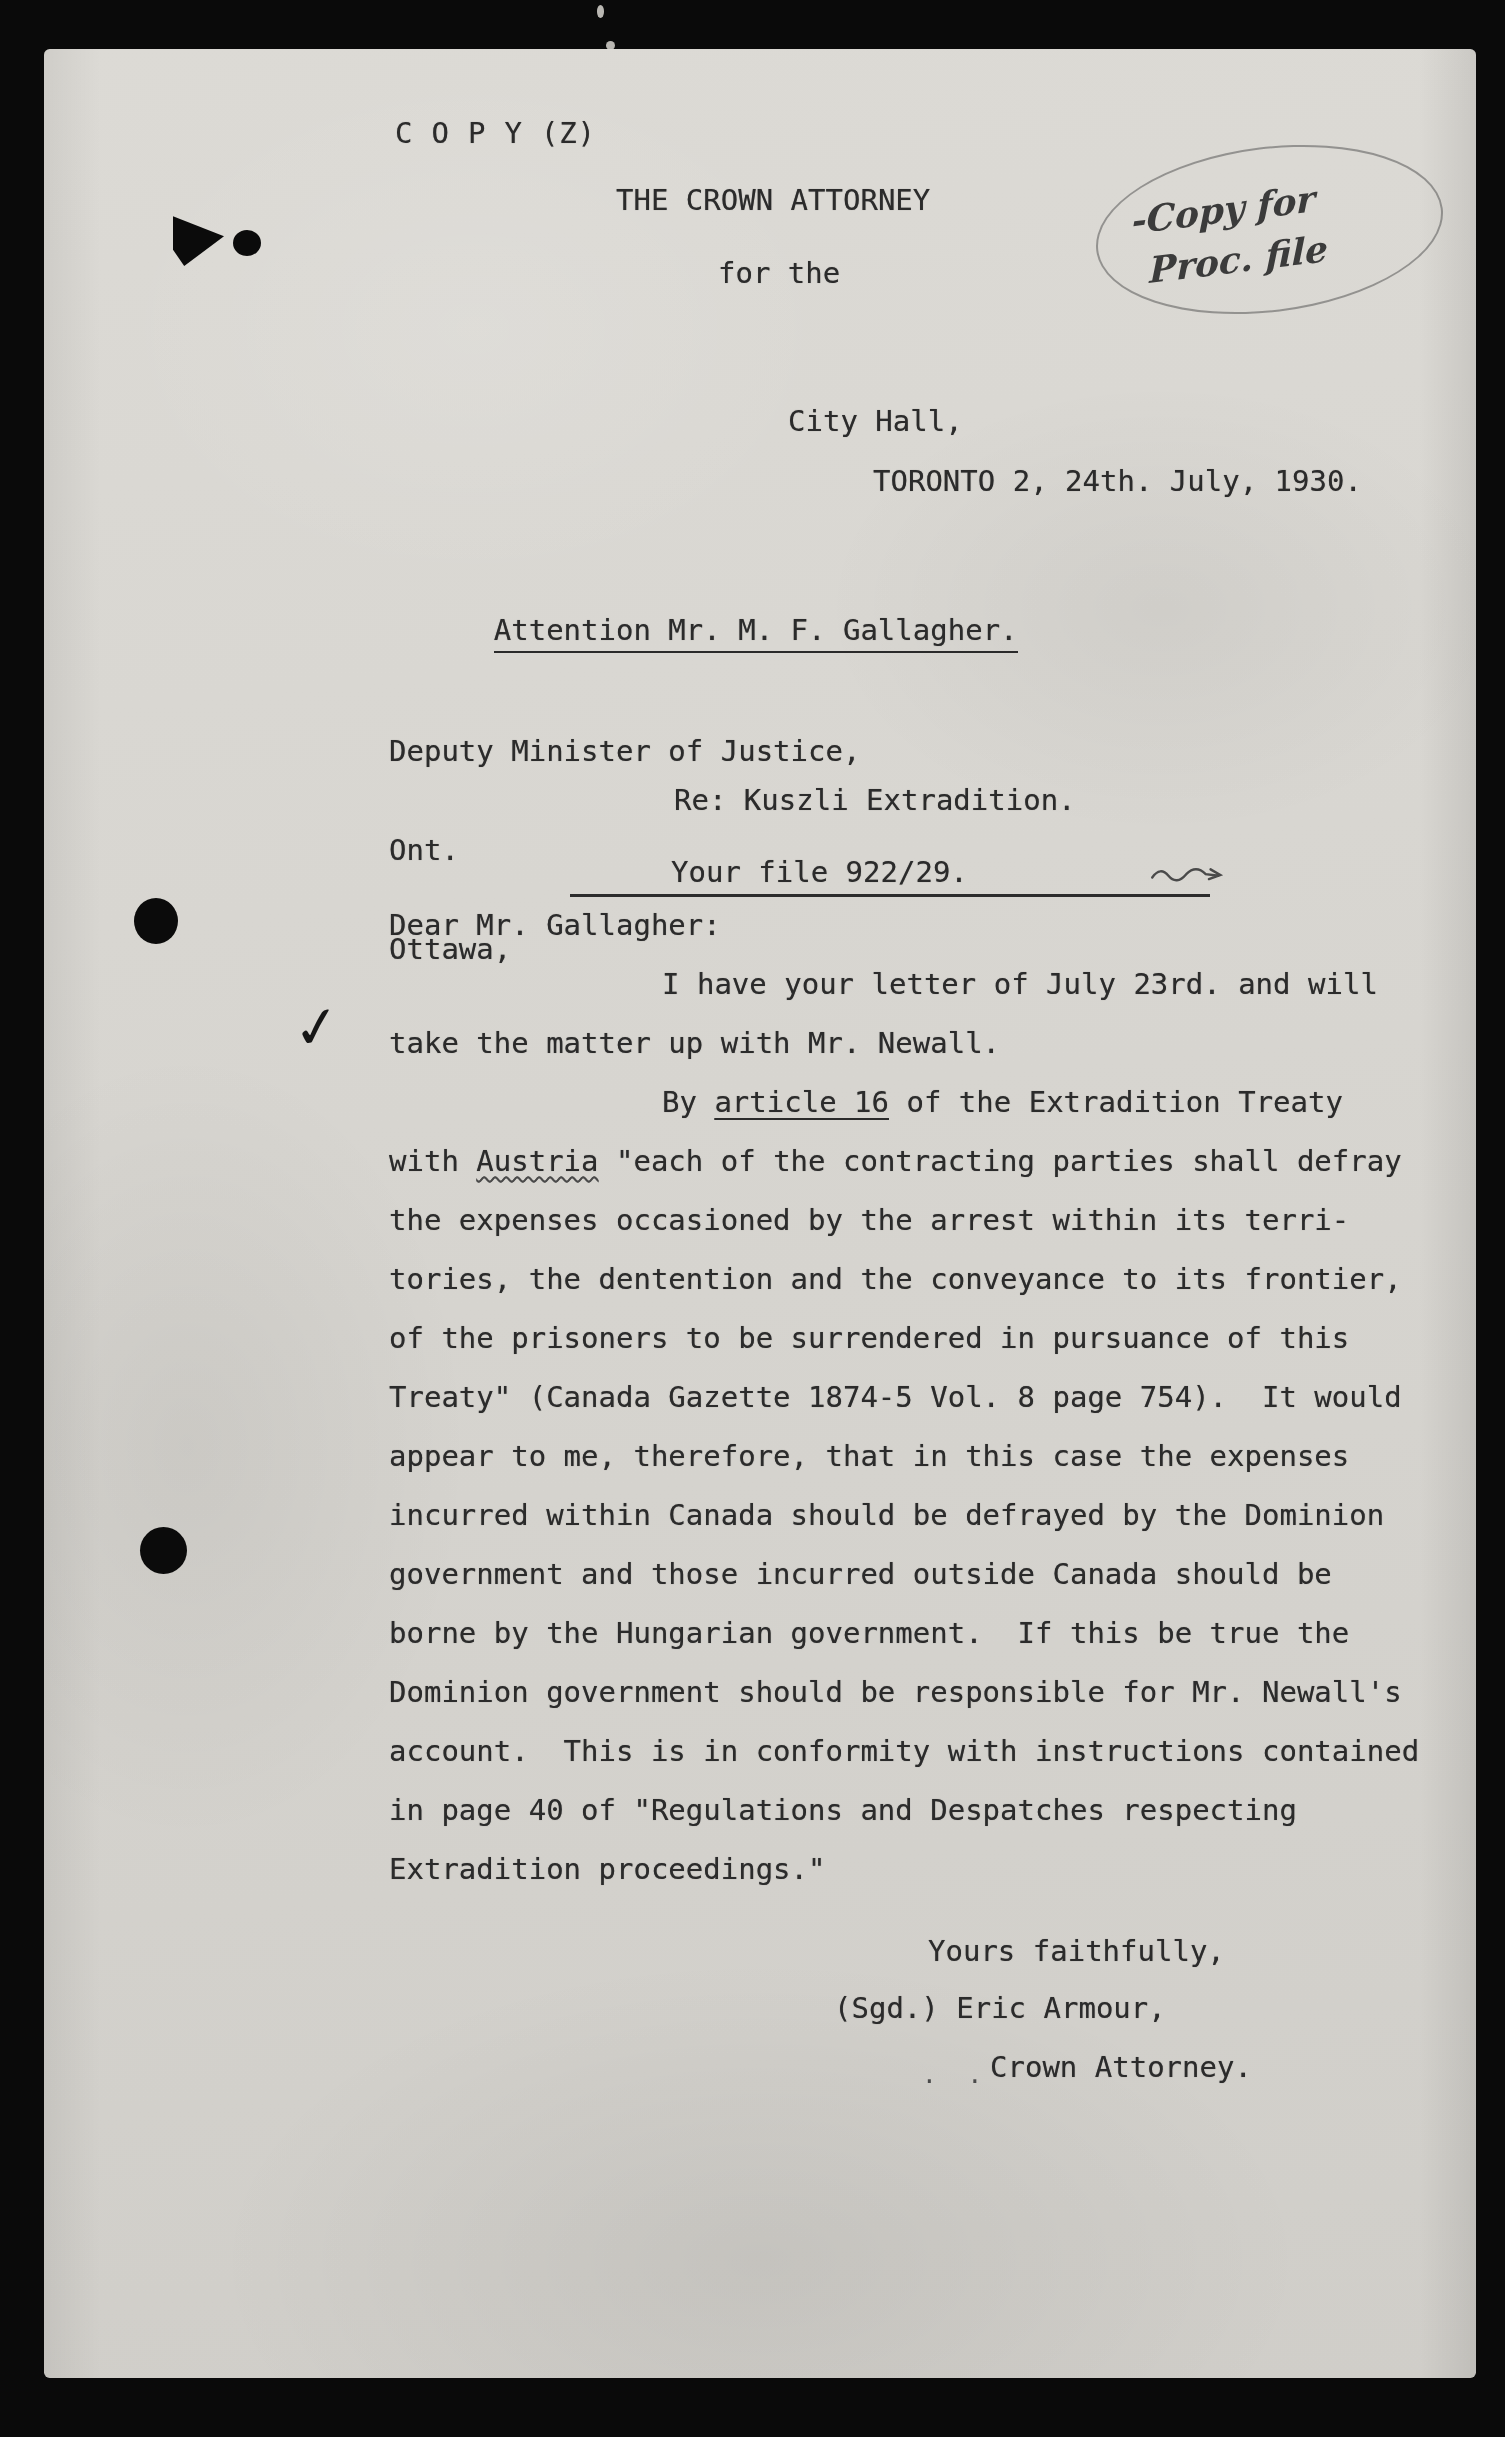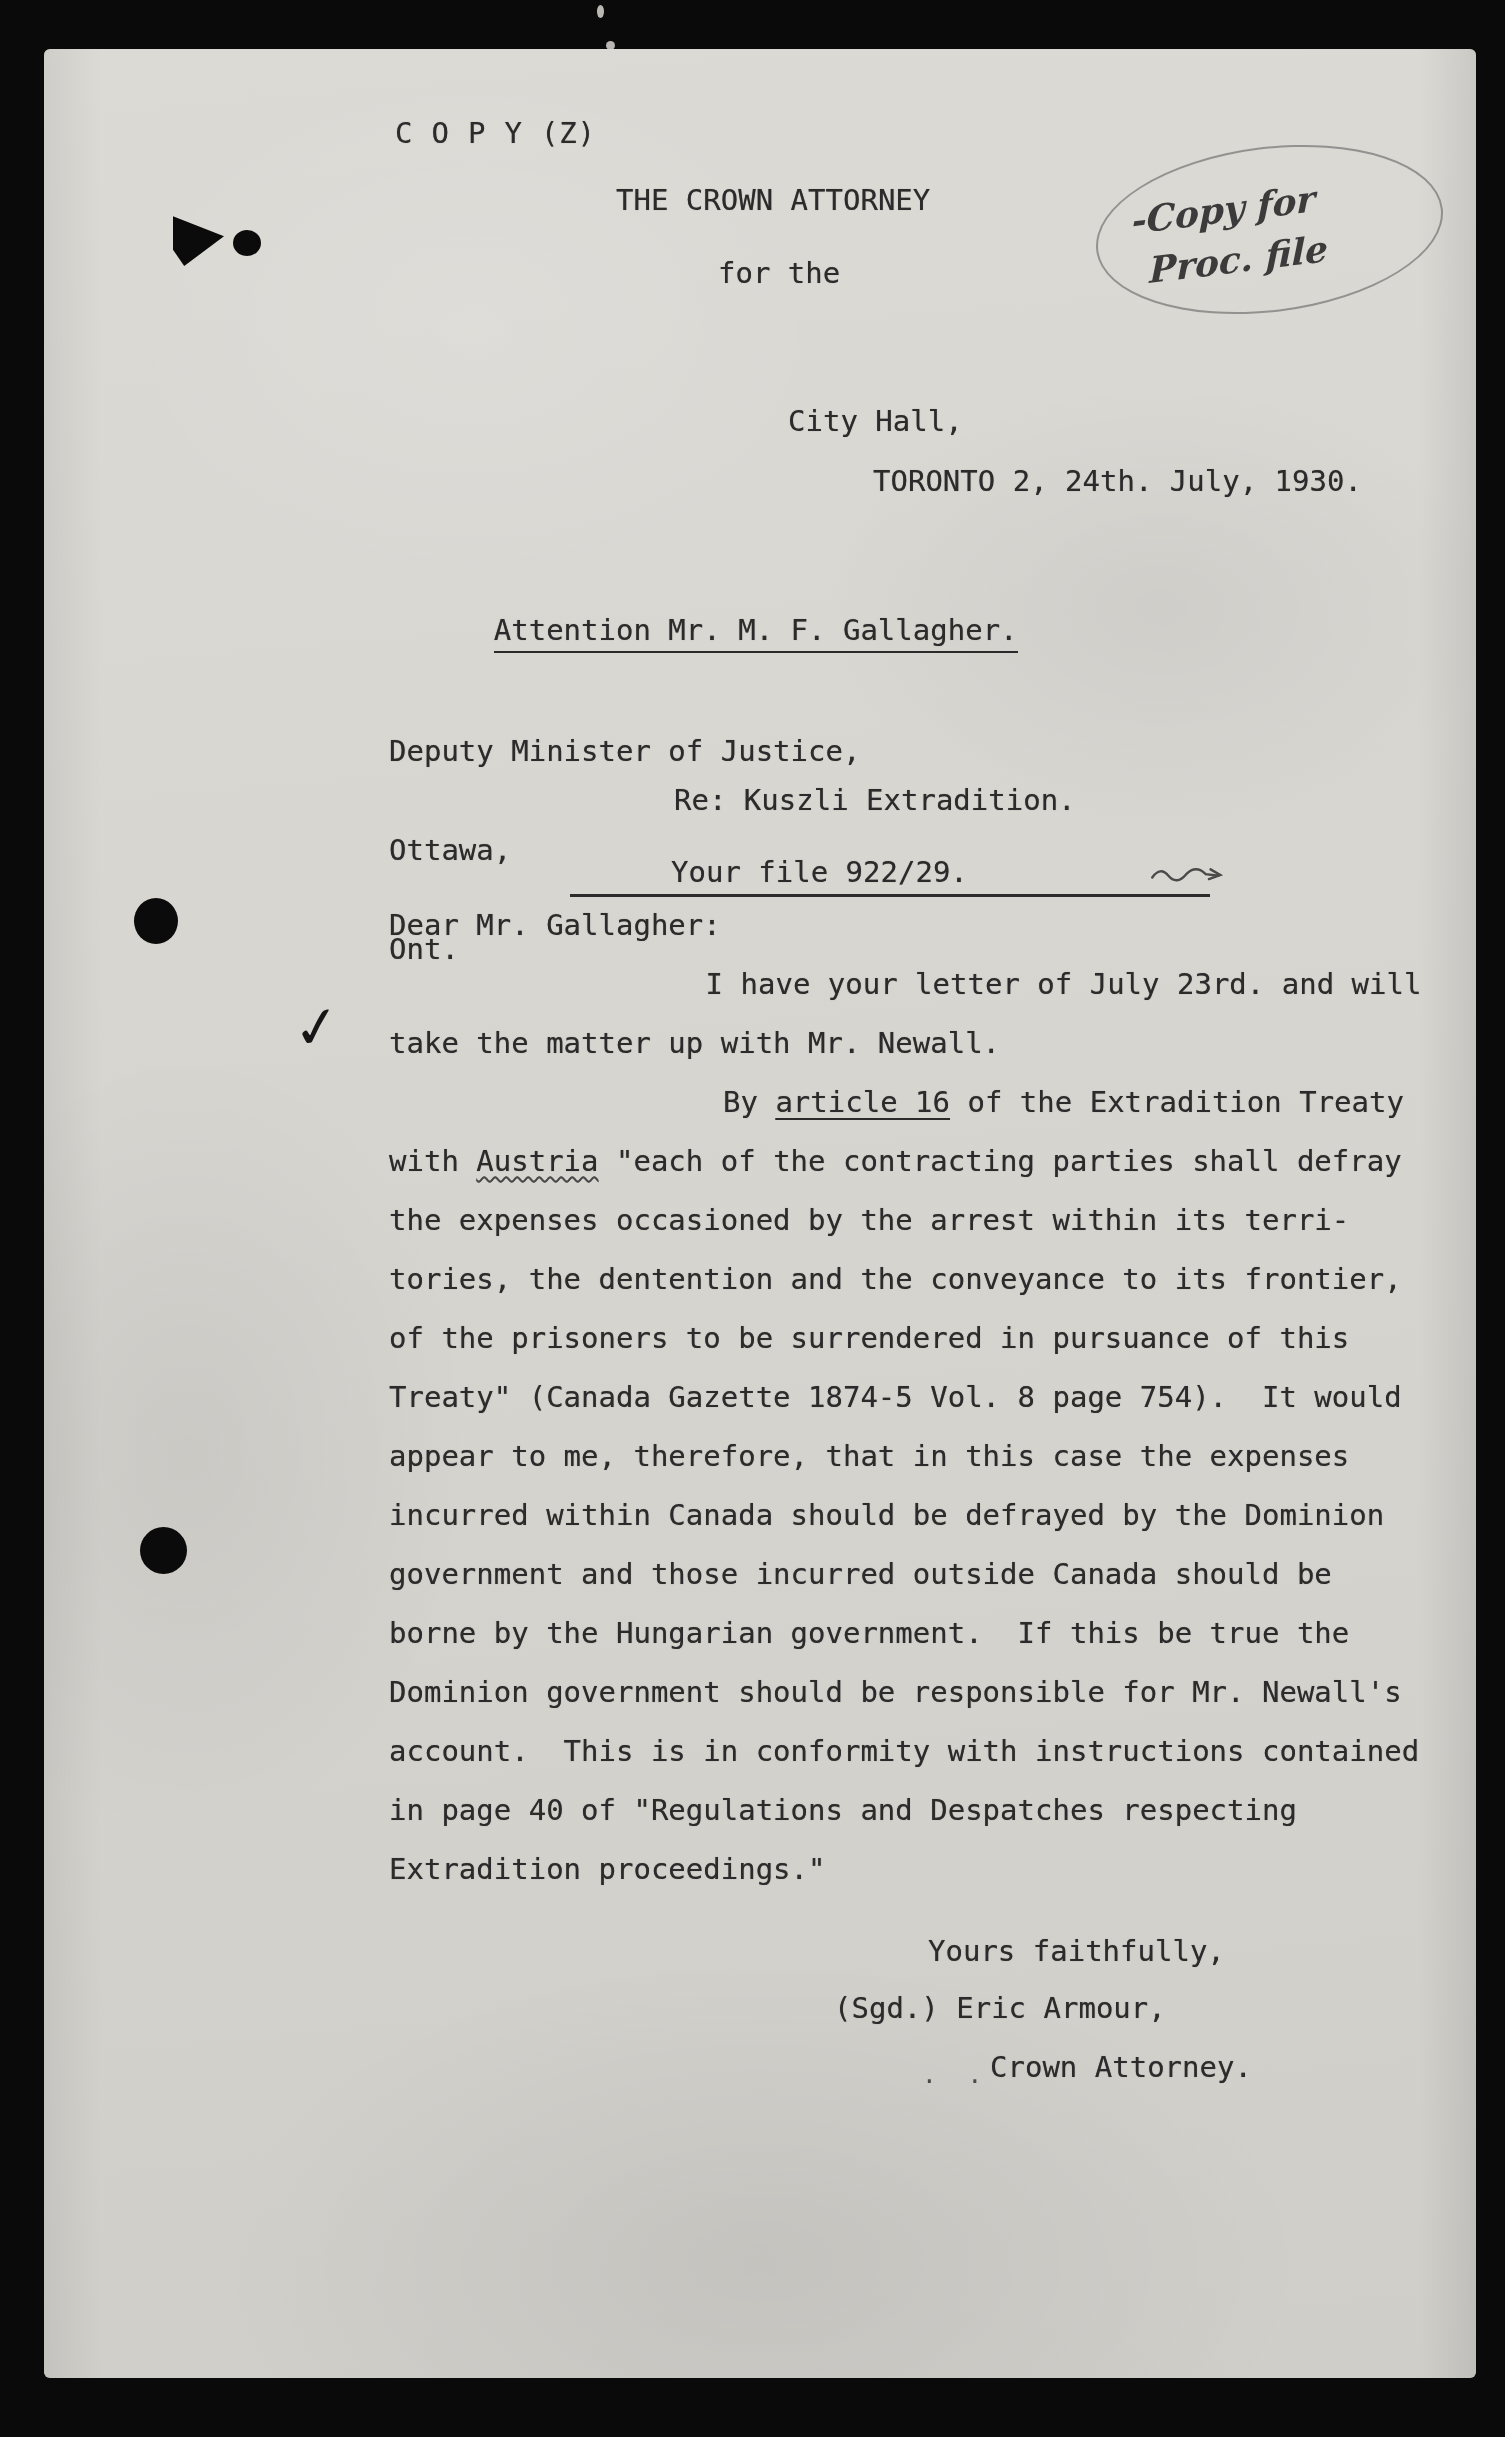--- a/index.html
+++ b/index.html
@@ -33,21 +33,21 @@
   .attention span { border-bottom:2.4px solid #2a2a2a; padding-bottom:4.1px; }
   .recipient    { left:345px;  top:620px; line-height:33px; }
   .re1          { left:630px;  top:734px; }
   .re2          { left:510px;  top:770px; }
   .re3          { left:627px;  top:806px; }
   .re-rule      { position:absolute; left:526px; top:845px; width:640px; height:3.3px; background:#2c2c2c; }
   .salutation   { left:345px;  top:859px; }
 
   .body         { left:345px;  top:906px; width:1076px; line-height:59px; }
   .body-line    { white-space:pre; text-shadow:0 0 0.8px rgba(35,35,35,0.55); }
-  .body-line.indent { padding-left:273px;text-align:center; }
+  .body-line.indent { padding-left:273px; }
   .u-solid { text-decoration:underline; text-decoration-thickness:2.4px; text-underline-offset:5.7px; }
   .u-wavy  { text-decoration:underline wavy; text-decoration-thickness:1.6px; text-underline-offset:4.9px; text-decoration-color:#4a4a4a; }
 
   .close1 { left:884px; top:1885px; }
   .close2 { left:790px;  top:1942px; }
   .close3 { left:946px; top:2001px; }
 
   .note {
     position:absolute; left:1051px; top:98px; width:349px; height:165px;
     border:2.4px solid rgba(75,75,75,0.5); border-radius:50%;
@@ -102,22 +102,22 @@
 
     <div class="t place-line">City Hall,</div>
     <div class="t date-line">TORONTO 2, 24th. July, 1930.</div>
 
     <div class="t attention">
       <span>Attention Mr. M. F. Gallagher.</span>
     </div>
 
     <div class="t recipient">
       <div>Deputy Minister of Justice,</div>
+      <div>Ont.</div>
       <div>Ottawa,</div>
-      <div>Ont.</div>
     </div>
 
     <div class="t re1">Re: Kuszli Extradition.</div>
     <div class="t re3">Your file 922/29.</div>
     <div class="re-rule"></div>
     <svg class="squiggle" width="81" height="28" viewBox="0 0 100 34">
       <path d="M4 20 q 10 -14 20 -2 q 10 12 22 -2 q 12 -12 24 0 l 16 2 m -10 -8 l 12 7 l -14 5" fill="none" stroke="#4a4a4a" stroke-width="3" stroke-linecap="round"></path>
     </svg>
 
     <div class="t salutation">Dear Mr. Gallagher:</div>

